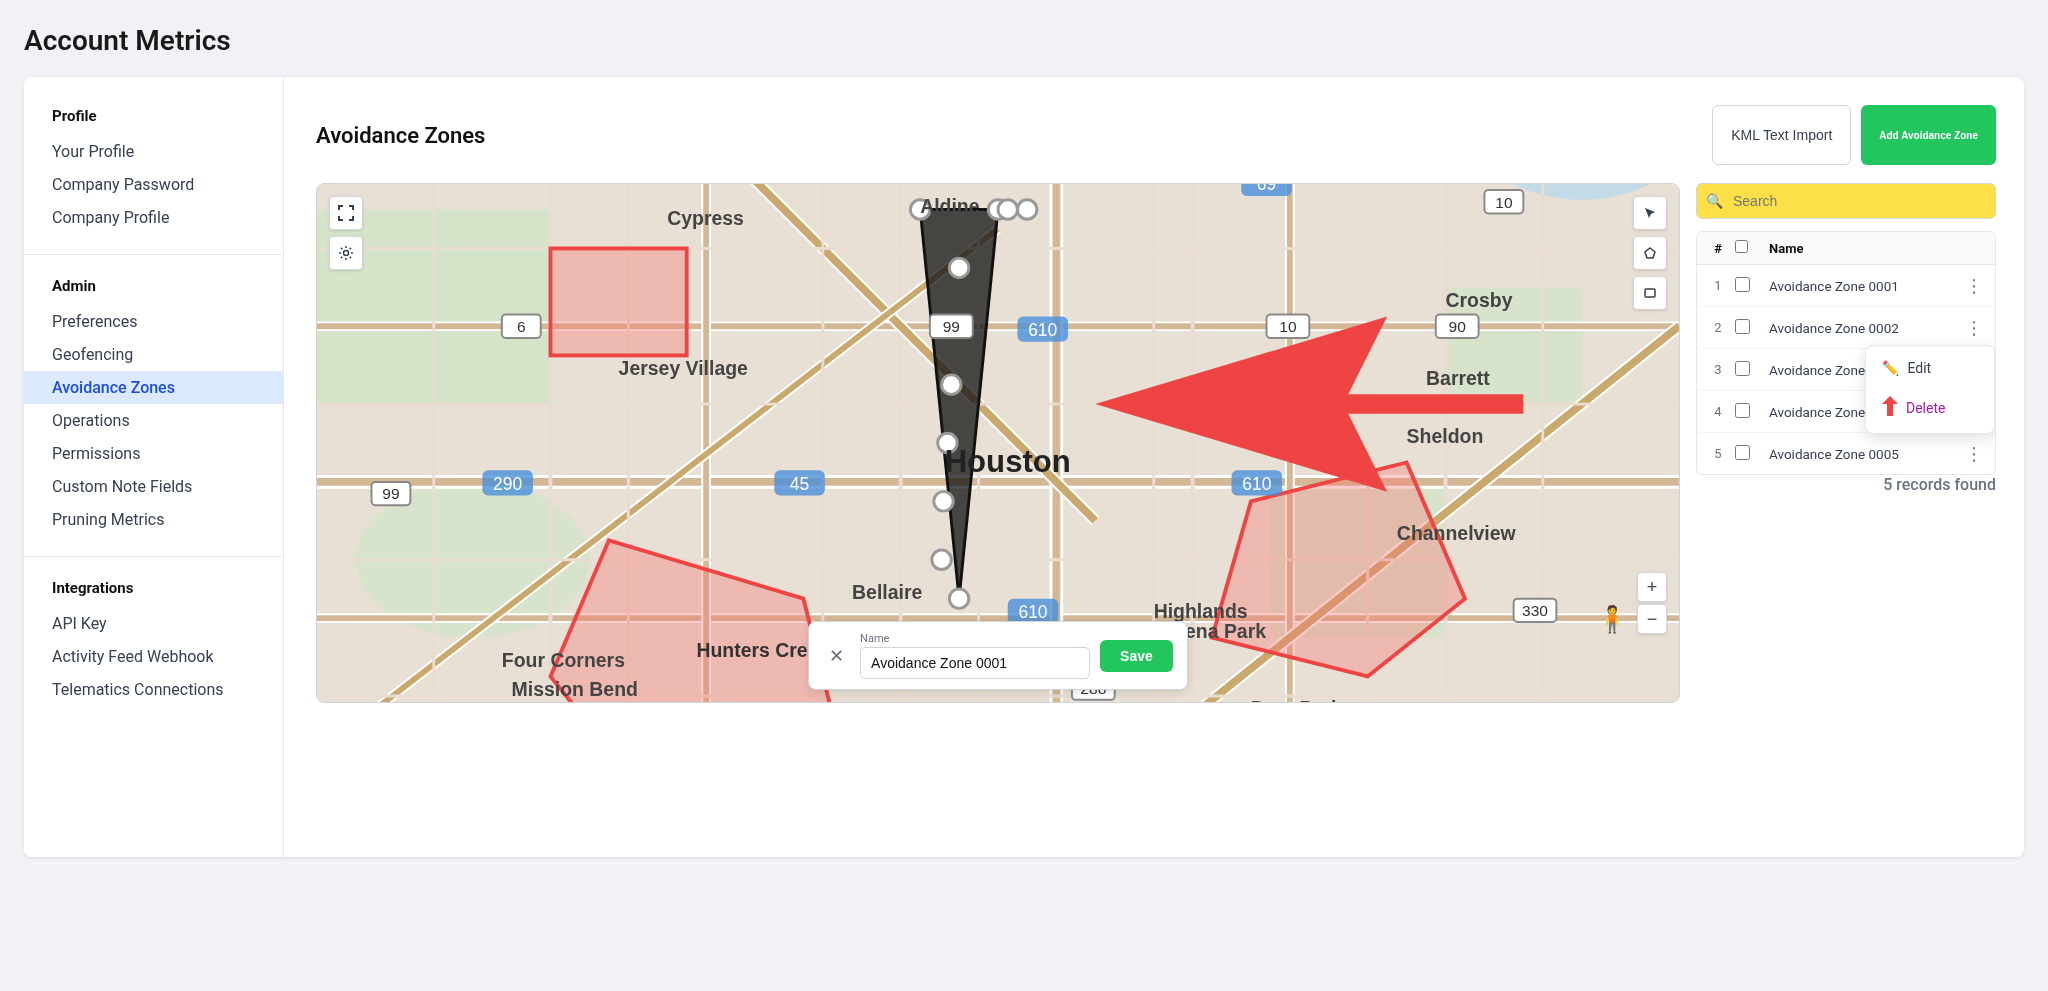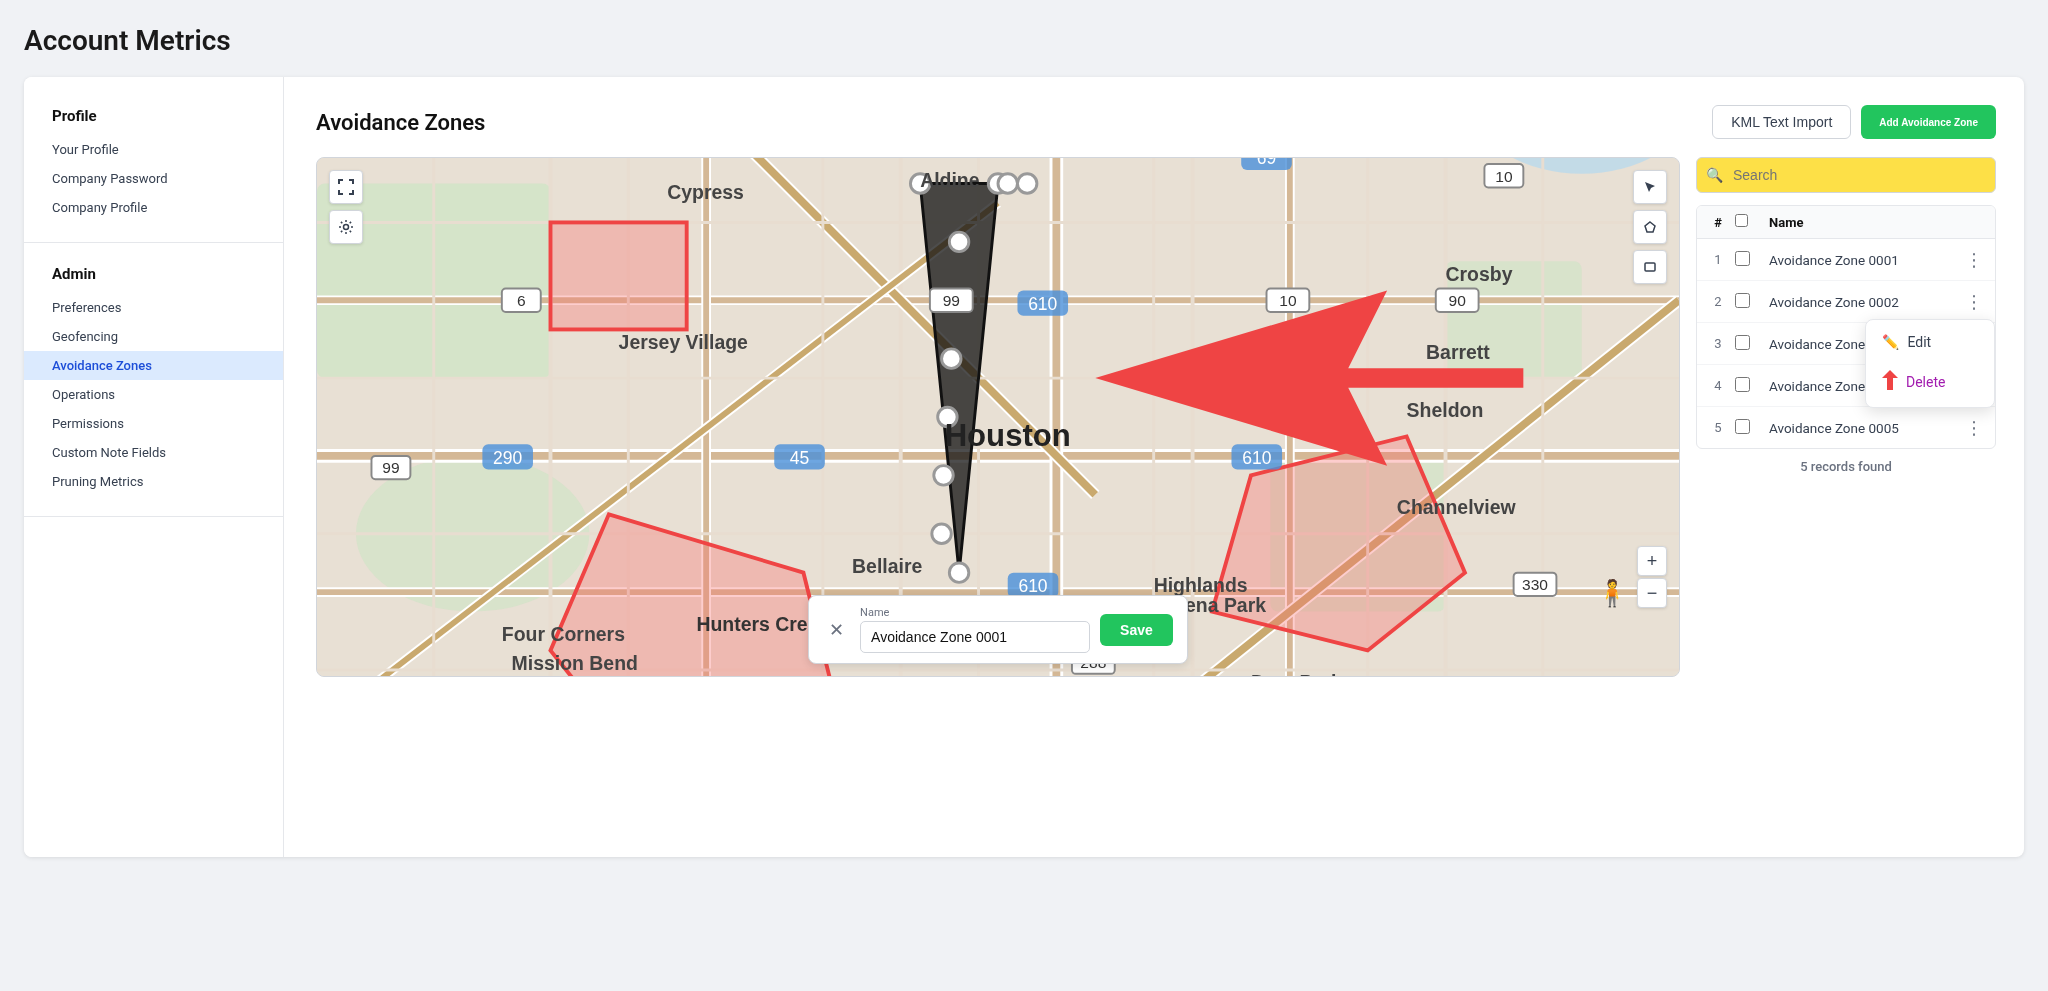--- a/index.html
+++ b/index.html
@@ -36,21 +36,21 @@
     }
     .sidebar-section-title {
       font-weight: 700;
       font-size: 15px;
       color: #111;
       padding: 6px 28px;
       margin-bottom: 4px;
     }
     .sidebar-item {
       padding: 7px 28px;
-      font-size: 13px;
+      font-size: 16px;
       color: #374151;
       cursor: pointer;
       border-radius: 0;
       transition: background 0.15s;
     }
     .sidebar-item.active {
       background: #dbeafe;
       color: #1d4ed8;
       font-weight: 500;
     }
@@ -74,21 +74,21 @@
     .content-title {
       font-size: 22px;
       font-weight: 600;
       color: #111;
     }
     .header-buttons {
       display: flex;
       gap: 10px;
     }
     .btn-outline {
-      padding: 8px 18px;
+      padding: 21px 18px;
       border: 1px solid #d1d5db;
       background: #fff;
       border-radius: 6px;
       font-size: 14px;
       color: #374151;
       cursor: pointer;
       font-weight: 500;
     }
     .btn-green {
       padding: 8px 18px;
@@ -313,24 +313,23 @@
       font-size: 13.5px;
     }
     .zone-row-menu {
       width: 22px;
       text-align: center;
       color: #6b7280;
       font-size: 18px;
       cursor: pointer;
     }
     .records-count {
-      font-size: 13px;
+      font-size: 16px;
       color: #6b7280;
-      margin-top: 10px;
-      text-align: center;
+      text-align: right;
       font-weight: 500;
     }
     
     .context-menu {
       position: absolute;
       right: -10px;
       top: 28px;
       background: #fff;
       border: 1px solid #e5e7eb;
       border-radius: 8px;
@@ -376,20 +375,26 @@
       <div class="sidebar-item">Preferences</div>
       <div class="sidebar-item">Geofencing</div>
       <div class="sidebar-item active">Avoidance Zones</div>
       <div class="sidebar-item">Operations</div>
       <div class="sidebar-item">Permissions</div>
       <div class="sidebar-item">Custom Note Fields</div>
       <div class="sidebar-item">Pruning Metrics</div>
     </div>
     <div class="sidebar-divider"></div>
 
+    <div class="sidebar-section">
+      <div class="sidebar-section-title">Integrations</div>
+      <div class="sidebar-item">API Key</div>
+      <div class="sidebar-item">Activity Feed Webhook</div>
+      <div class="sidebar-item">Telematics Connections</div>
+    </div>
   </div>
 
   <div class="content">
 
     <div class="content-header">
       <h2 class="content-title">Avoidance Zones</h2>
       <div class="header-buttons">
         <button class="btn-outline">KML Text Import</button>
         <button class="btn-green">Add Avoidance Zone</button>
       </div>

